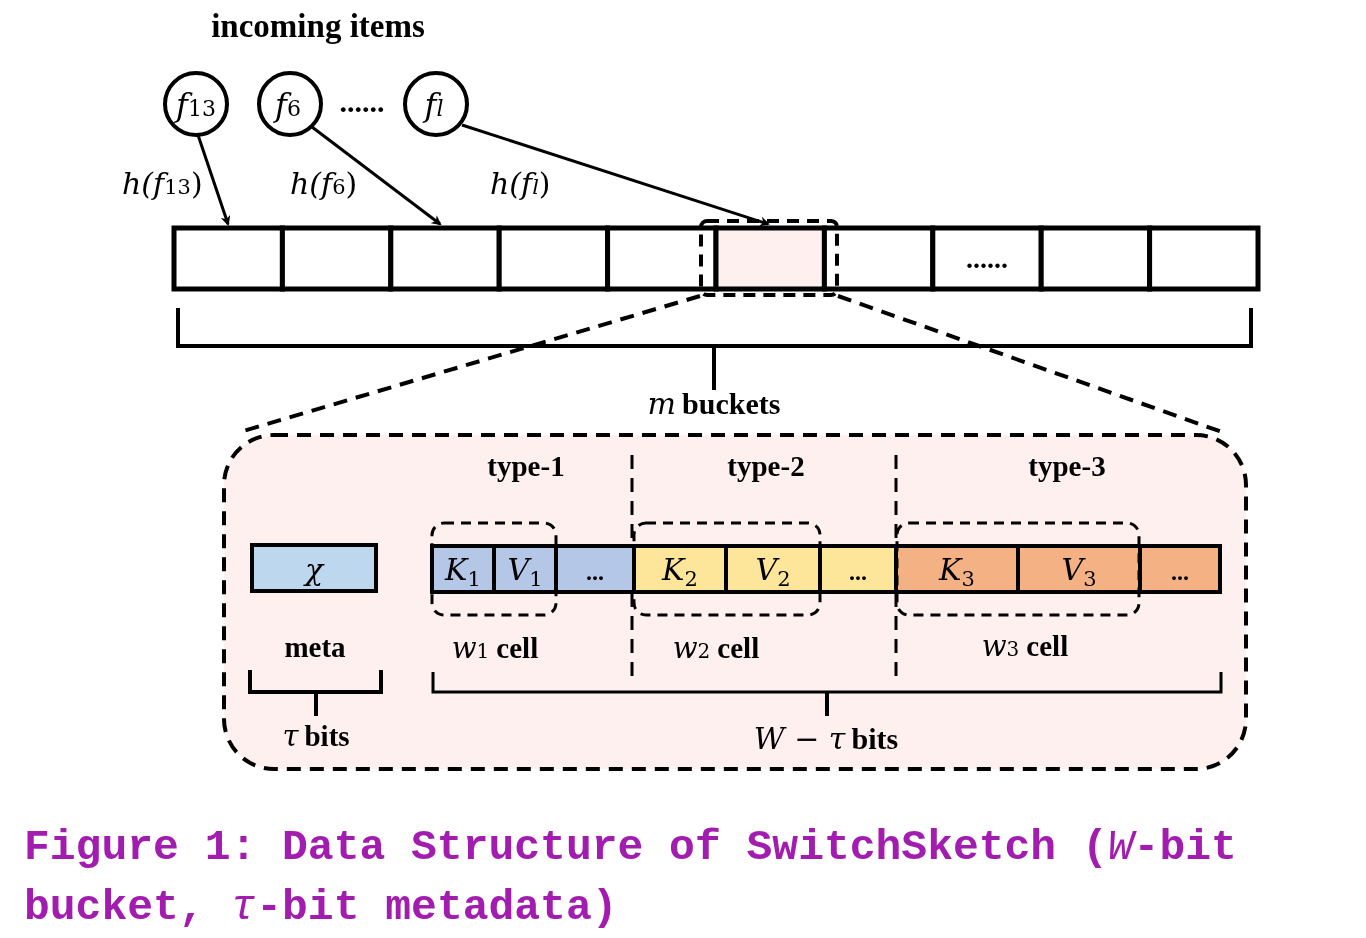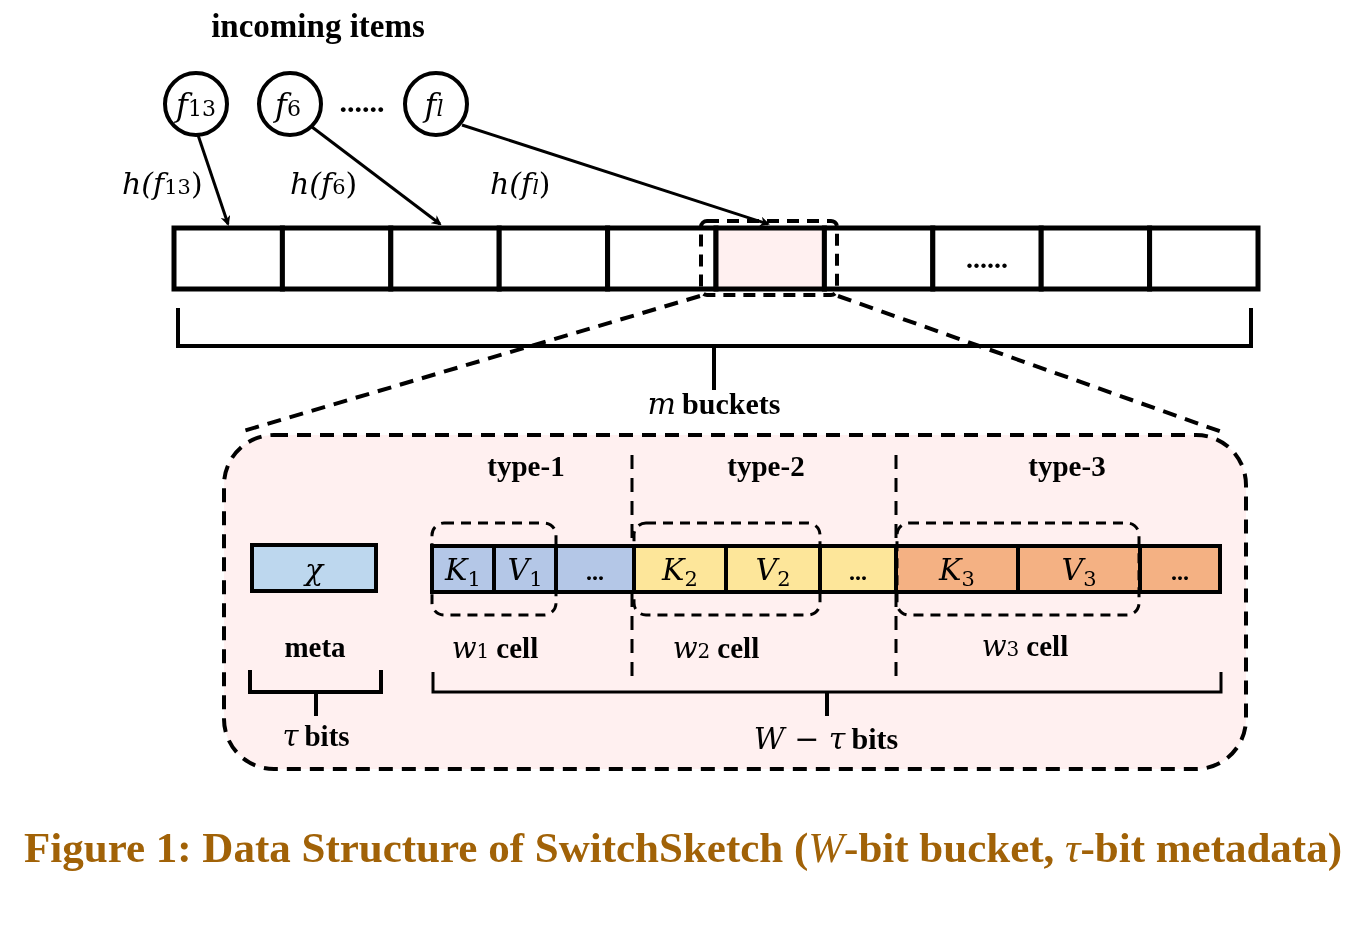--- a/index.html
+++ b/index.html
@@ -3,22 +3,22 @@
 <meta charset="utf-8">
 <style>
   html, body { margin: 0; padding: 0; background: #ffffff; }
   body { width: 1366px; height: 938px; position: relative; overflow: hidden; }
   svg { position: absolute; left: 0; top: 0; }
   .bold-serif { font-family: "Liberation Serif", "DejaVu Serif", serif; font-weight: bold; }
   .math { font-family: "DejaVu Serif", "Liberation Serif", serif; font-style: italic; }
   .sub { font-family: "DejaVu Serif", "Liberation Serif", serif; font-style: normal; }
   .caption {
     position: absolute; left: 24px; top: 818px; width: 1330px;
-    font-family: Liberation Serif, serif; font-weight: bold;
-    font-size: 43px; line-height: 60px; color: #a16207;
+    font-family: Liberation Mono, monospace; font-weight: bold;
+    font-size: 43px; line-height: 60px; color: #a21caf;
   }
   .caption i { font-weight: normal; }
 </style>
 </head>
 <body>
 
 <svg width="1366" height="938" viewBox="0 0 1366 938">
   <defs>
     <marker id="arrow" markerWidth="10" markerHeight="10" refX="8" refY="5" orient="auto" markerUnits="userSpaceOnUse">
       <path d="M0,0 L10,5 L0,10 L3,5 z" fill="#000"></path>

